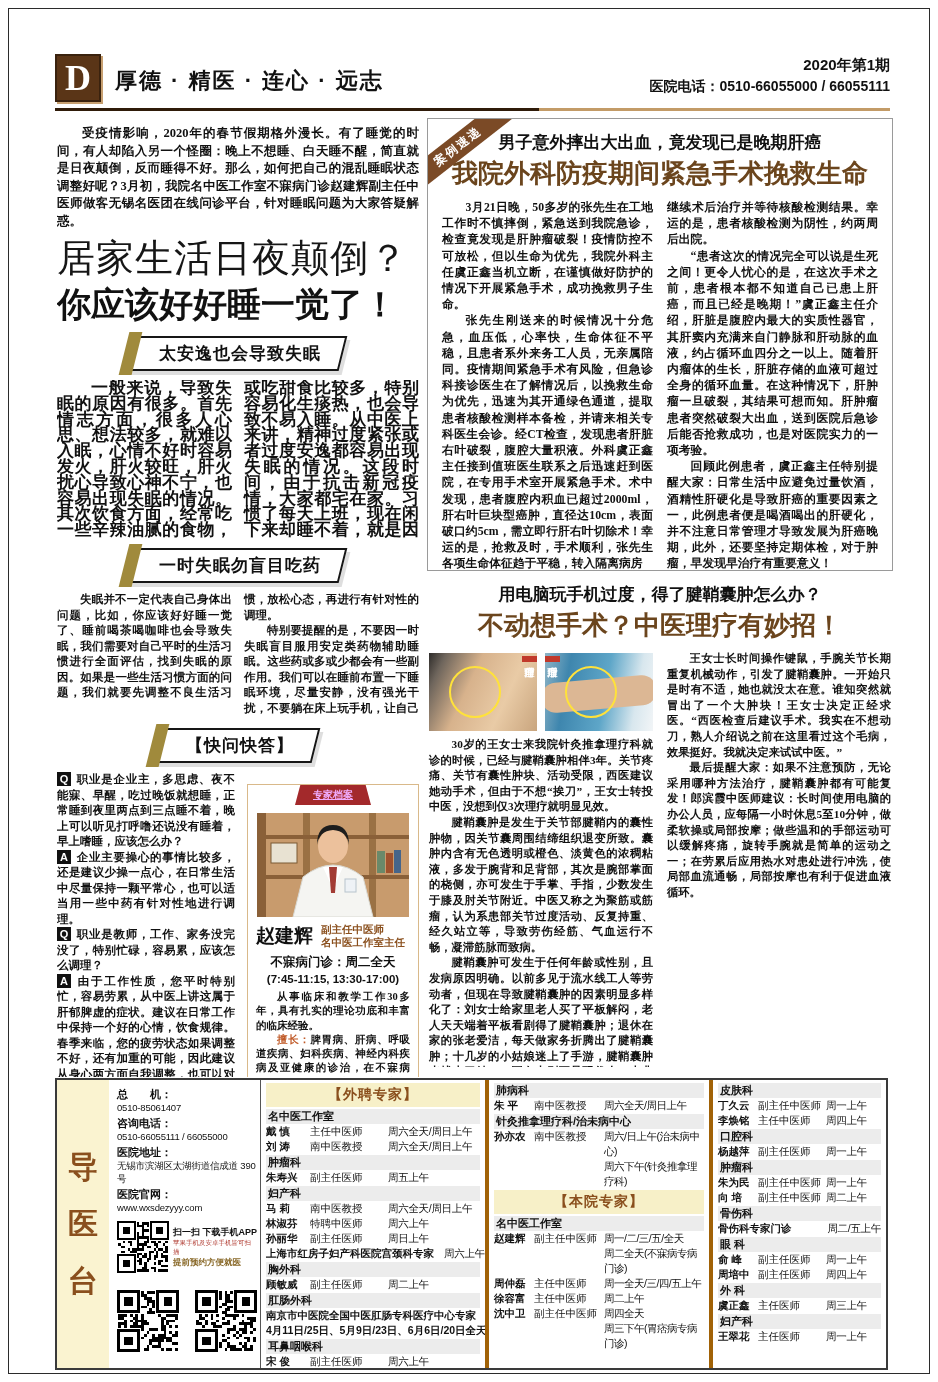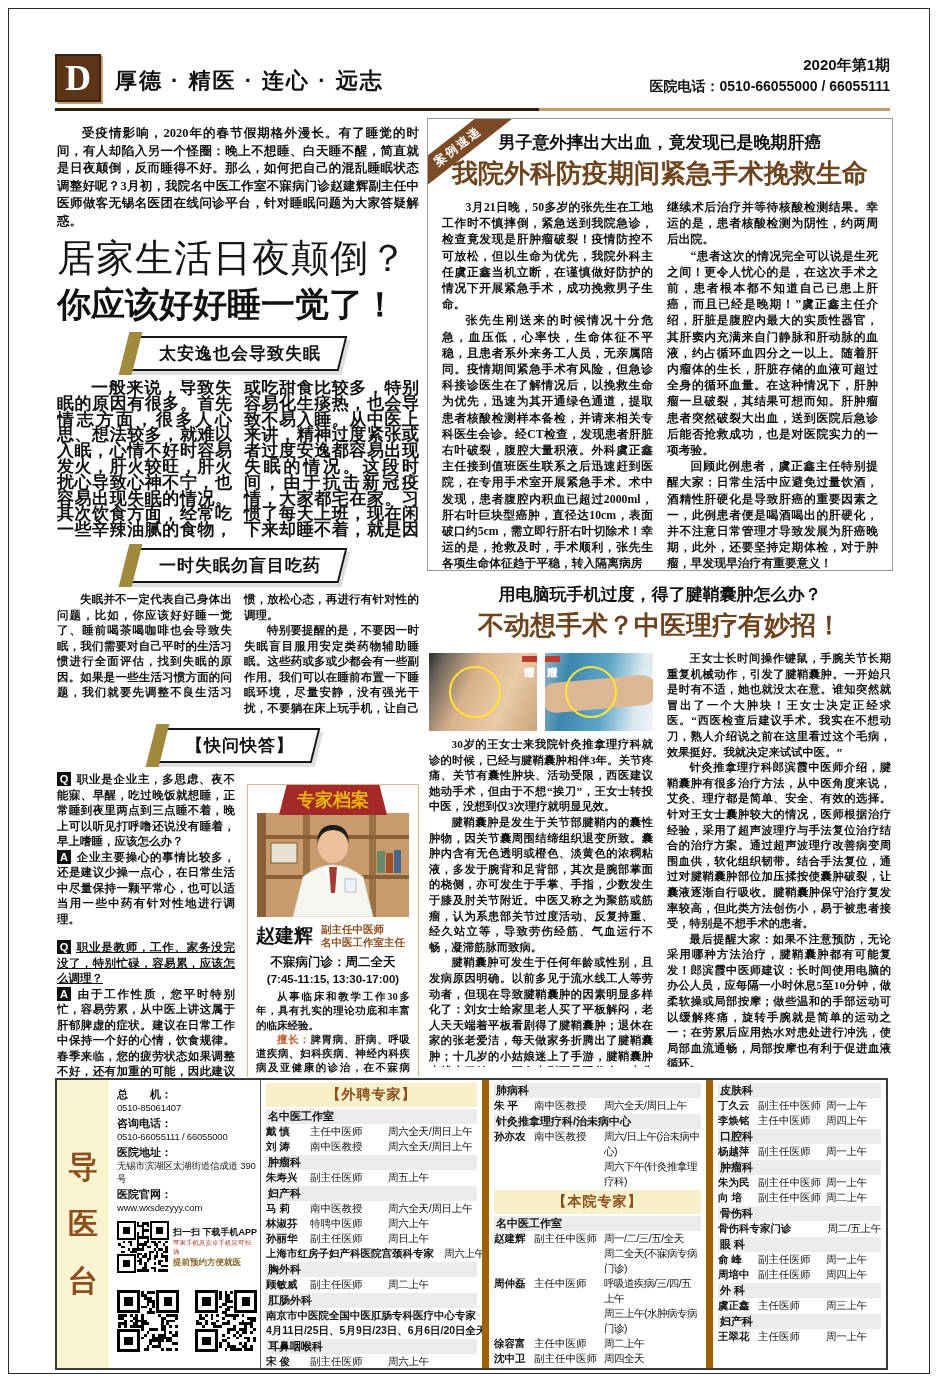--- a/index.html
+++ b/index.html
@@ -35,30 +35,30 @@
   .twocol{column-count:2;column-gap:12px;font-family:"Liberation Serif",serif;text-align:justify;font-weight:600;}
   #s1{font-size:17px;line-height:15.8px;max-height:158px;overflow:hidden;}
   #s2{font-size:11.5px;line-height:15.5px;max-height:126px;overflow:hidden;}
   .para{margin:0;text-indent:2em;}
   .para.ni{text-indent:0;}
 
   .qa-row{display:flex;gap:12px;margin-top:2px;}
   #qa-col{width:178px;font-family:"Liberation Serif",serif;font-size:11.5px;line-height:15.5px;
           text-align:justify;font-weight:600;}
   .qa{margin:0;}
-  .qa.gap{margin-top:13px;text-decoration:underline;}
+  .qa.gap{}
   .qbox{display:inline-block;width:14px;height:14px;background:#111;color:#fff;
         font-family:"Liberation Sans",sans-serif;font-size:11px;font-weight:bold;text-align:center;
         line-height:14px;margin-right:5px;}
 
   .expert-card{position:relative;width:172px;box-sizing:border-box;border:1px solid #d9b98a;background:#fff;
         padding:0 8px 6px;margin-top:12px;height:330px;overflow:hidden;}
-  .ribbon{position:absolute;top:0;left:50%;transform:translateX(-50%);background:#a3292b;color:#eab308;
-        font-size:18px;font-weight:bold;padding:3px 18px;clip-path:polygon(7% 0,93% 0,100% 100%,0 100%);
-        white-space:nowrap;}
+  .ribbon{position:absolute;top:0;left:50%;transform:translateX(-50%);background:#a3292b;color:#f0abfc;
+        font-size:10px;font-weight:bold;padding:3px 18px;clip-path:polygon(7% 0,93% 0,100% 100%,0 100%);
+        white-space:nowrap;text-decoration:underline;}
   .dphoto{display:block;margin:28px auto 6px;}
   .ename-row{display:flex;align-items:center;gap:8px;margin-top:2px;}
   .ename{font-size:19px;font-weight:900;}
   .etitles{color:#8a4f1d;font-weight:bold;font-size:10.5px;line-height:13px;}
   .eclinic{text-align:center;font-weight:bold;font-size:12.5px;margin-top:5px;font-family:"Liberation Serif",serif;}
   .ehours{text-align:center;font-weight:bold;font-size:11.5px;margin-top:2px;}
   .ebio{font-family:"Liberation Serif",serif;font-size:10.5px;line-height:14.3px;text-align:justify;
         font-weight:600;margin-top:5px;}
   .ebio p{margin:0;text-indent:2em;}
   .skill{color:#c05a28;font-weight:bold;}
@@ -102,21 +102,21 @@
   .qr-app .qr{width:52px;height:52px;flex:0 0 auto;}
   .qr-caps{min-width:0;}
   .qr-cap1{font-size:9px;font-weight:bold;}
   .qr-cap2{font-size:6.5px;color:#b03a30;}
   .qr-cap3{font-size:8.5px;color:#8a6a2a;font-weight:bold;}
   .qr-two{display:flex;gap:16px;margin-top:7px;}
   .qr-item .qr{width:48px;height:48px;}
   .qr-item div{text-align:center;font-size:11px;font-weight:bold;margin-top:1px;}
   .qr svg{width:100%;height:100%;}
 
-  .f-col{border-right:7px solid #a16207;padding:2px 5px;box-sizing:border-box;overflow:hidden;}
+  .f-col{border-right:4px solid #a16207;padding:2px 5px;box-sizing:border-box;overflow:hidden;}
   .f-col.c2{width:228px;}
   .f-col.c3{width:224px;}
   .f-col.c4{flex:1;border-right:none;}
   .fc-header{background:#f7f0c8;color:#8a4f1d;font-weight:bold;font-size:14px;text-align:center;
         padding:3px 0;margin:1px 0 2px;letter-spacing:1px;}
   .dept{background:#ececec;font-weight:bold;font-size:11px;line-height:15px;padding-left:2px;margin-top:1px;}
   .srow{display:flex;font-size:10.5px;line-height:15px;}
   .sname{width:44px;font-weight:bold;flex-shrink:0;}
   .stitle{width:78px;flex-shrink:0;}
   .stime{flex:1;letter-spacing:-0.3px;}
@@ -246,21 +246,20 @@
           </div>
         </div>
         <div id="a2c1">
             <p class="para">30岁的王女士来我院针灸推拿理疗科就诊的时候，已经与腱鞘囊肿相伴3年。关节疼痛、关节有囊性肿块、活动受限，西医建议她动手术，但由于不想“挨刀”，王女士转投中医，没想到仅3次理疗就明显见效。</p>
             <p class="para">腱鞘囊肿是发生于关节部腱鞘内的囊性肿物，因关节囊周围结缔组织退变所致。囊肿内含有无色透明或橙色、淡黄色的浓稠粘液，多发于腕背和足背部，其次是腕部掌面的桡侧，亦可发生于手掌、手指，少数发生于膝及肘关节附近。中医又称之为聚筋或筋瘤，认为系患部关节过度活动、反复持重、经久站立等，导致劳伤经筋、气血运行不畅，凝滞筋脉而致病。</p>
             <p class="para">腱鞘囊肿可发生于任何年龄或性别，且发病原因明确。以前多见于流水线工人等劳动者，但现在导致腱鞘囊肿的因素明显多样化了：刘女士给家里老人买了平板解闷，老人天天端着平板看剧得了腱鞘囊肿；退休在家的张老爱洁，每天做家务折腾出了腱鞘囊肿；十几岁的小姑娘迷上了手游，腱鞘囊肿也找上了她……王女士则更是现代人一大典型：长时间电脑办公。</p>
           </div>
       </div>
       <div class="acol" id="a2c2">
           <p class="para">王女士长时间操作键鼠，手腕关节长期重复机械动作，引发了腱鞘囊肿。一开始只是时有不适，她也就没太在意。谁知突然就冒出了一个大肿块！王女士决定正经求医。“西医检查后建议手术。我实在不想动刀，熟人介绍说之前在这里看过这个毛病，效果挺好。我就决定来试试中医。”</p>
-          <p class="para">针灸推拿理疗科郎滨霞中医师介绍，腱鞘囊肿有很多治疗方法，从中医角度来说，艾灸、理疗都是简单、安全、有效的选择。针对王女士囊肿较大的情况，医师根据治疗经验，采用了超声波理疗与手法复位治疗结合的治疗方案。通过超声波理疗改善病变周围血供，软化组织韧带。结合手法复位，通过对腱鞘囊肿部位加压揉按使囊肿破裂，让囊液逐渐自行吸收。腱鞘囊肿保守治疗复发率较高，但此类方法创伤小，易于被患者接受，特别是不想手术的患者。</p>
           <p class="para">最后提醒大家：如果不注意预防，无论采用哪种方法治疗，腱鞘囊肿都有可能复发！郎滨霞中医师建议：长时间使用电脑的办公人员，应每隔一小时休息5至10分钟，做柔软操或局部按摩；做些温和的手部运动可以缓解疼痛，旋转手腕就是简单的运动之一；在劳累后应用热水对患处进行冲洗，使局部血流通畅，局部按摩也有利于促进血液循环。</p>
         </div>
     </div>
   </article>
 </section>
 
 <footer>
   <div class="f-left">
     <div class="f-strip" id="f-strip">
         <b>导</b>
@@ -755,26 +754,21 @@
           <span class="stime">周一/二/三/五/全天</span>
         </div>
         <div class="srow">
           <span class="sname"></span>
           <span class="stitle"></span>
           <span class="stime">周二全天(不寐病专病门诊)</span>
         </div>
         <div class="srow">
           <span class="sname">周仲磊</span>
           <span class="stitle">主任中医师</span>
-          <span class="stime">呼吸道疾病/三/四/五上午</span>
-        </div>
-        <div class="srow">
-          <span class="sname"></span>
-          <span class="stitle"></span>
-          <span class="stime">周三上午(水肿病专病门诊)</span>
+          <span class="stime">周一全天/三/四/五上午</span>
         </div>
         <div class="srow">
           <span class="sname">徐容富</span>
           <span class="stitle">主任中医师</span>
           <span class="stime">周二上午</span>
         </div>
         <div class="srow">
           <span class="sname">沈中卫</span>
           <span class="stitle">副主任中医师</span>
           <span class="stime">周四全天</span>

